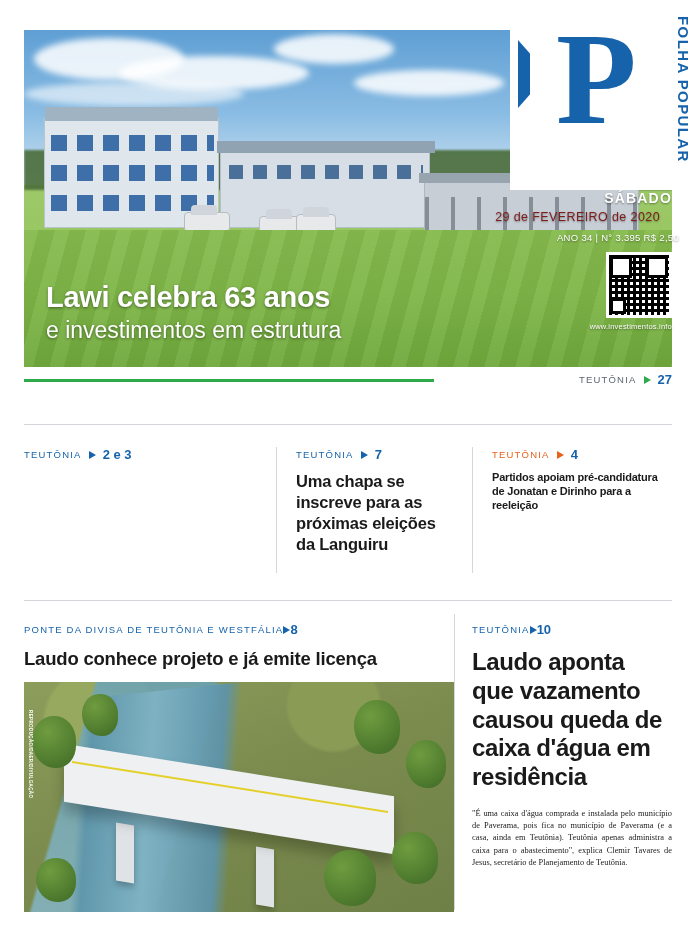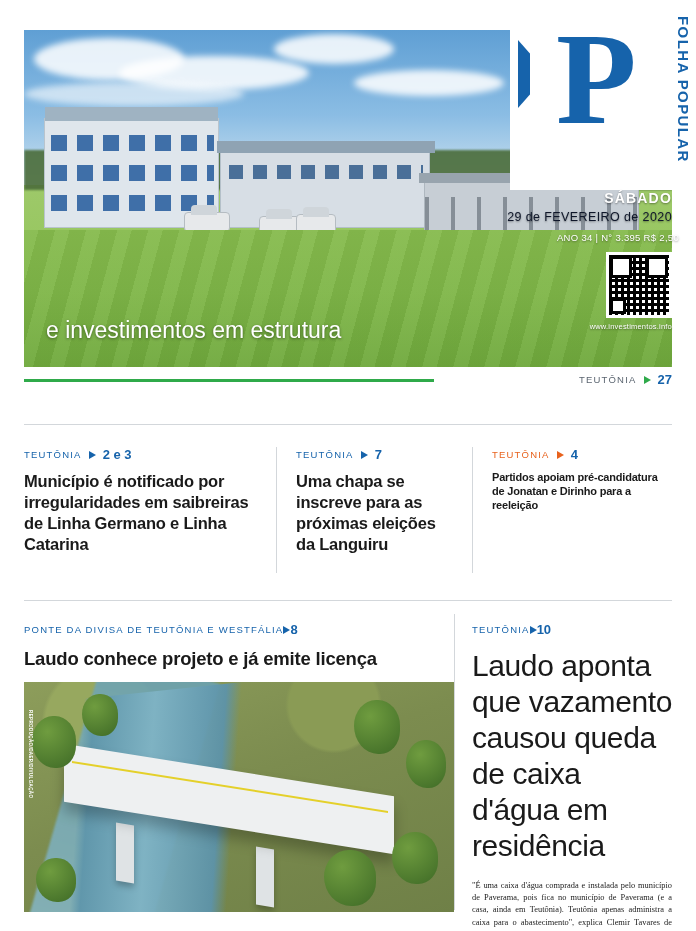--- a/index.html
+++ b/index.html
@@ -143,22 +143,22 @@
     font-size:15px; font-weight:bold; letter-spacing:1.4px;
     color:#1663ab;
   }
   .sabado{
     position:absolute; right:24px; top:190px; z-index:6;
     color:#ffffff; font-size:14px; letter-spacing:1.2px; font-weight:bold;
     text-shadow:0 1px 2px rgba(0,0,0,.4);
     text-align:right;
   }
   .dateline{
-    position:absolute; right:24px; top:210px; z-index:6;
-    color:#0f172a; font-size:12.5px; letter-spacing:.4px;
+    position:absolute; right:36px; top:210px; z-index:6;
+    color:#7f1d1d; font-size:12.5px; letter-spacing:.4px;
     text-shadow:0 1px 2px rgba(0,0,0,.4);
     padding-left:40px;
   }
   .issueline{
     position:absolute; right:17px; top:232px; z-index:6;
     color:#ffffff; font-size:9.5px; letter-spacing:.3px;
     text-shadow:0 1px 2px rgba(0,0,0,.4);
   }
   .qr{
     position:absolute; right:24px; top:252px; z-index:6;
@@ -302,21 +302,21 @@
     text-transform:uppercase;
   }
 
   .bottom-right{
     position:absolute; left:472px; top:622px; width:200px;
   }
   .br-sep{
     position:absolute; left:454px; top:614px; width:1px; height:296px; background:#d3d7db;
   }
   .br-title{
-    margin:10px 0 0 0; font-size:30px; font-weight:normal; color:#1a1a1a;
+    margin:10px 0 0 0; font-size:24px; font-weight:bold; color:#1a1a1a;
     line-height:1.2; letter-spacing:-0.4px;
   }
   .br-body{
     margin:16px 0 0 0; font-family:"Liberation Serif", serif;
     font-size:8.4px; line-height:1.45; color:#1a1a1a; text-align:justify;
   }
 </style>
 </head>
 <body>
 
@@ -341,20 +341,21 @@
     </div>
     <div class="shed">
       <div class="shed-posts"></div>
     </div>
     <div class="car car1"></div>
     <div class="car car2"></div>
     <div class="car car3"></div>
     <div class="grass"></div>
 
     <div class="hero-title-wrap">
+      <h1 class="hero-title">Lawi celebra 63 anos</h1>
       <p class="hero-sub">e investimentos em estrutura</p>
     </div>
   </div>
 
   <div class="photo-credit" style="position:absolute; right:30px; top:22px;">LUCAS LEANDRO BRUNE</div>
 
   <div class="masthead">
     <div class="mast-inner">
       <div class="mast-arrow"></div>
       <div class="mast-arrow2"></div>
@@ -384,21 +385,20 @@
   <div class="hr-thin hr1"></div>
 
   <div class="cols">
 
     <div class="col a">
       <div class="colhead">
         <span class="kicker blue">TEUTÔNIA</span>
         <span class="tri blue"></span>
         <span class="pagenum">2 e 3</span>
       </div>
-      <h2 class="headline">Município é notificado por irregularidades em saibreiras de Linha Germano e Linha Catarina</h2>
     </div>
 
     <div class="col b">
       <div class="colhead">
         <span class="kicker blue">TEUTÔNIA</span>
         <span class="tri blue"></span>
         <span class="pagenum">7</span>
       </div>
       <h2 class="headline">Uma chapa se inscreve para as próximas eleições da Languiru</h2>
     </div>

